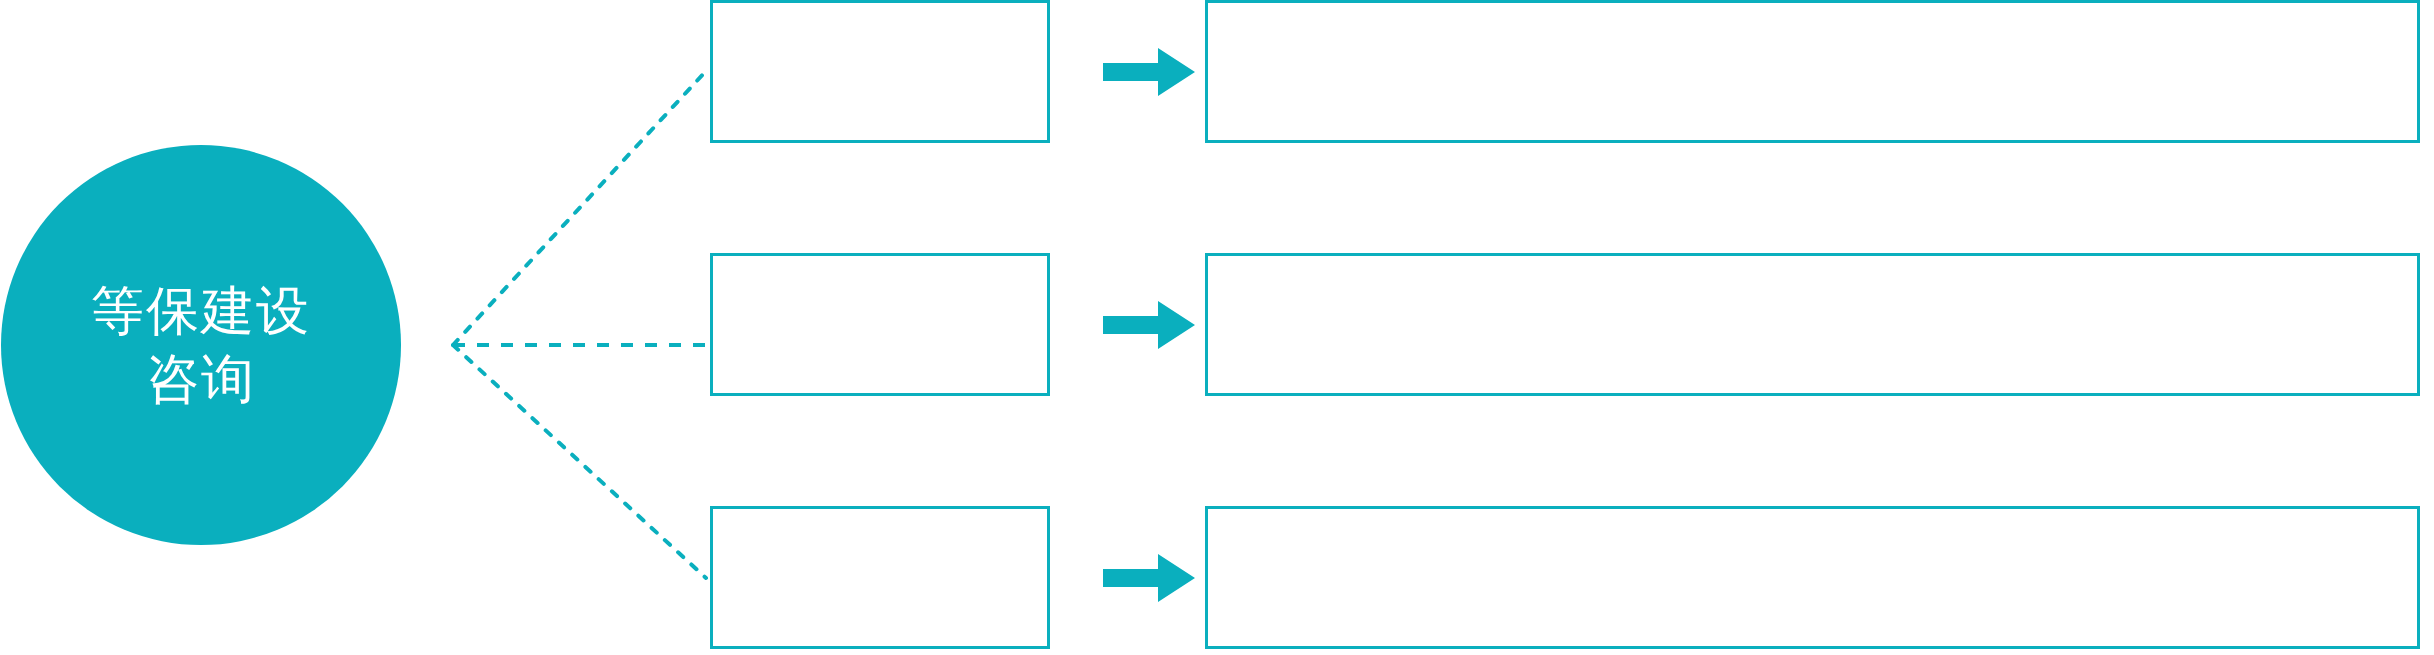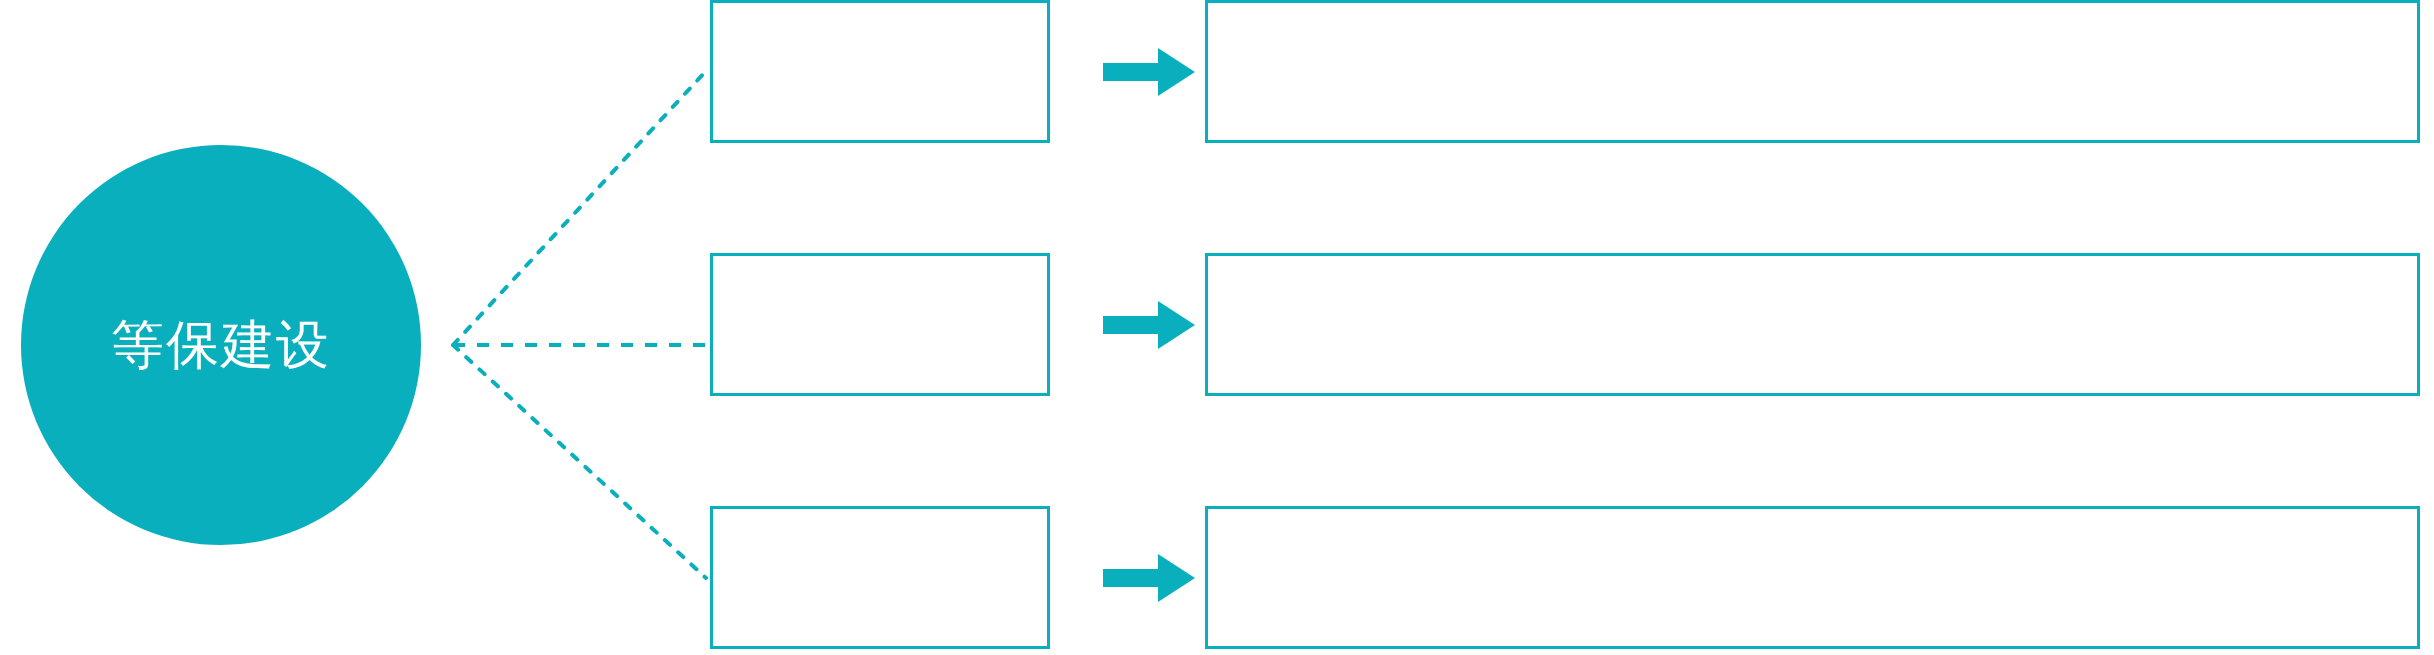--- a/index.html
+++ b/index.html
@@ -24,21 +24,21 @@
     left: 0;
     top: 0;
     width: 2434px;
     height: 655px;
     pointer-events: none;
   }
 
   
   .hub-circle {
     position: absolute;
-    left: 21px;
+    left: 1px;
     top: 145px;
     width: 400px;
     height: 400px;
     border-radius: 50%;
     background: #0aafbe;
     display: flex;
     flex-direction: column;
     align-items: center;
     justify-content: center;
     box-sizing: border-box;
@@ -120,20 +120,21 @@
 <div id="canvas">
 
   <svg id="connectors" viewBox="0 0 2434 655" xmlns="http://www.w3.org/2000/svg">
     <line x1="453" y1="345" x2="706" y2="71" stroke="#0aafbe" stroke-width="4" stroke-linecap="round" stroke-dasharray="7 11"></line>
     <line x1="453" y1="345" x2="706" y2="345" stroke="#0aafbe" stroke-width="4" stroke-linecap="butt" stroke-dasharray="12 12"></line>
     <line x1="453" y1="345" x2="706" y2="578" stroke="#0aafbe" stroke-width="4" stroke-linecap="round" stroke-dasharray="7 11"></line>
   </svg>
 
   <div class="hub-circle">
     <div class="hub-label">等保建设</div>
+    <div class="hub-label">咨询</div>
   </div>
 
   <div class="row row-1">
     <div class="cat-box">
       <span class="cat-text"></span>
     </div>
     <div class="arrow">
       <svg viewBox="0 0 92 48" width="92" height="48" xmlns="http://www.w3.org/2000/svg">
         <polygon points="0,15 55,15 55,0 92,24 55,48 55,33 0,33" fill="#0aafbe"></polygon>
       </svg>

